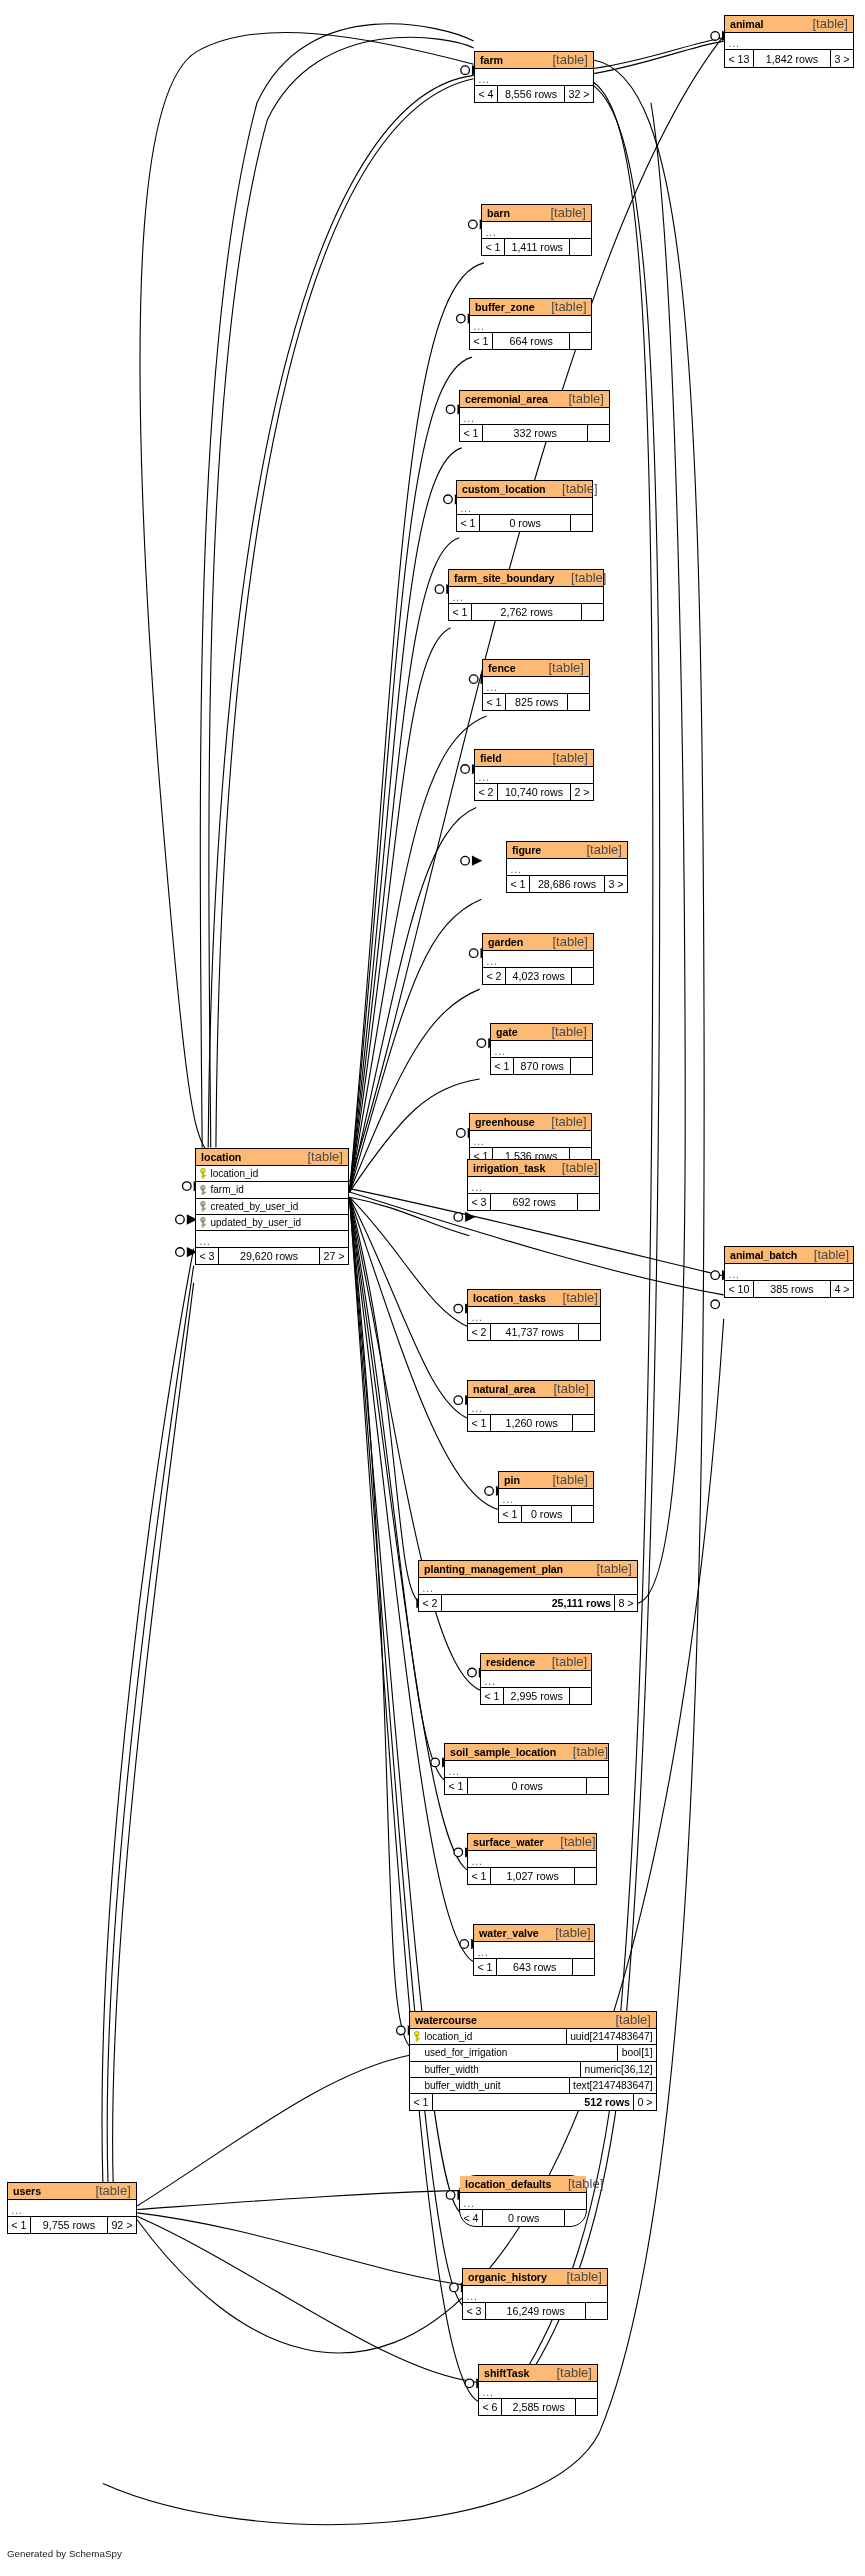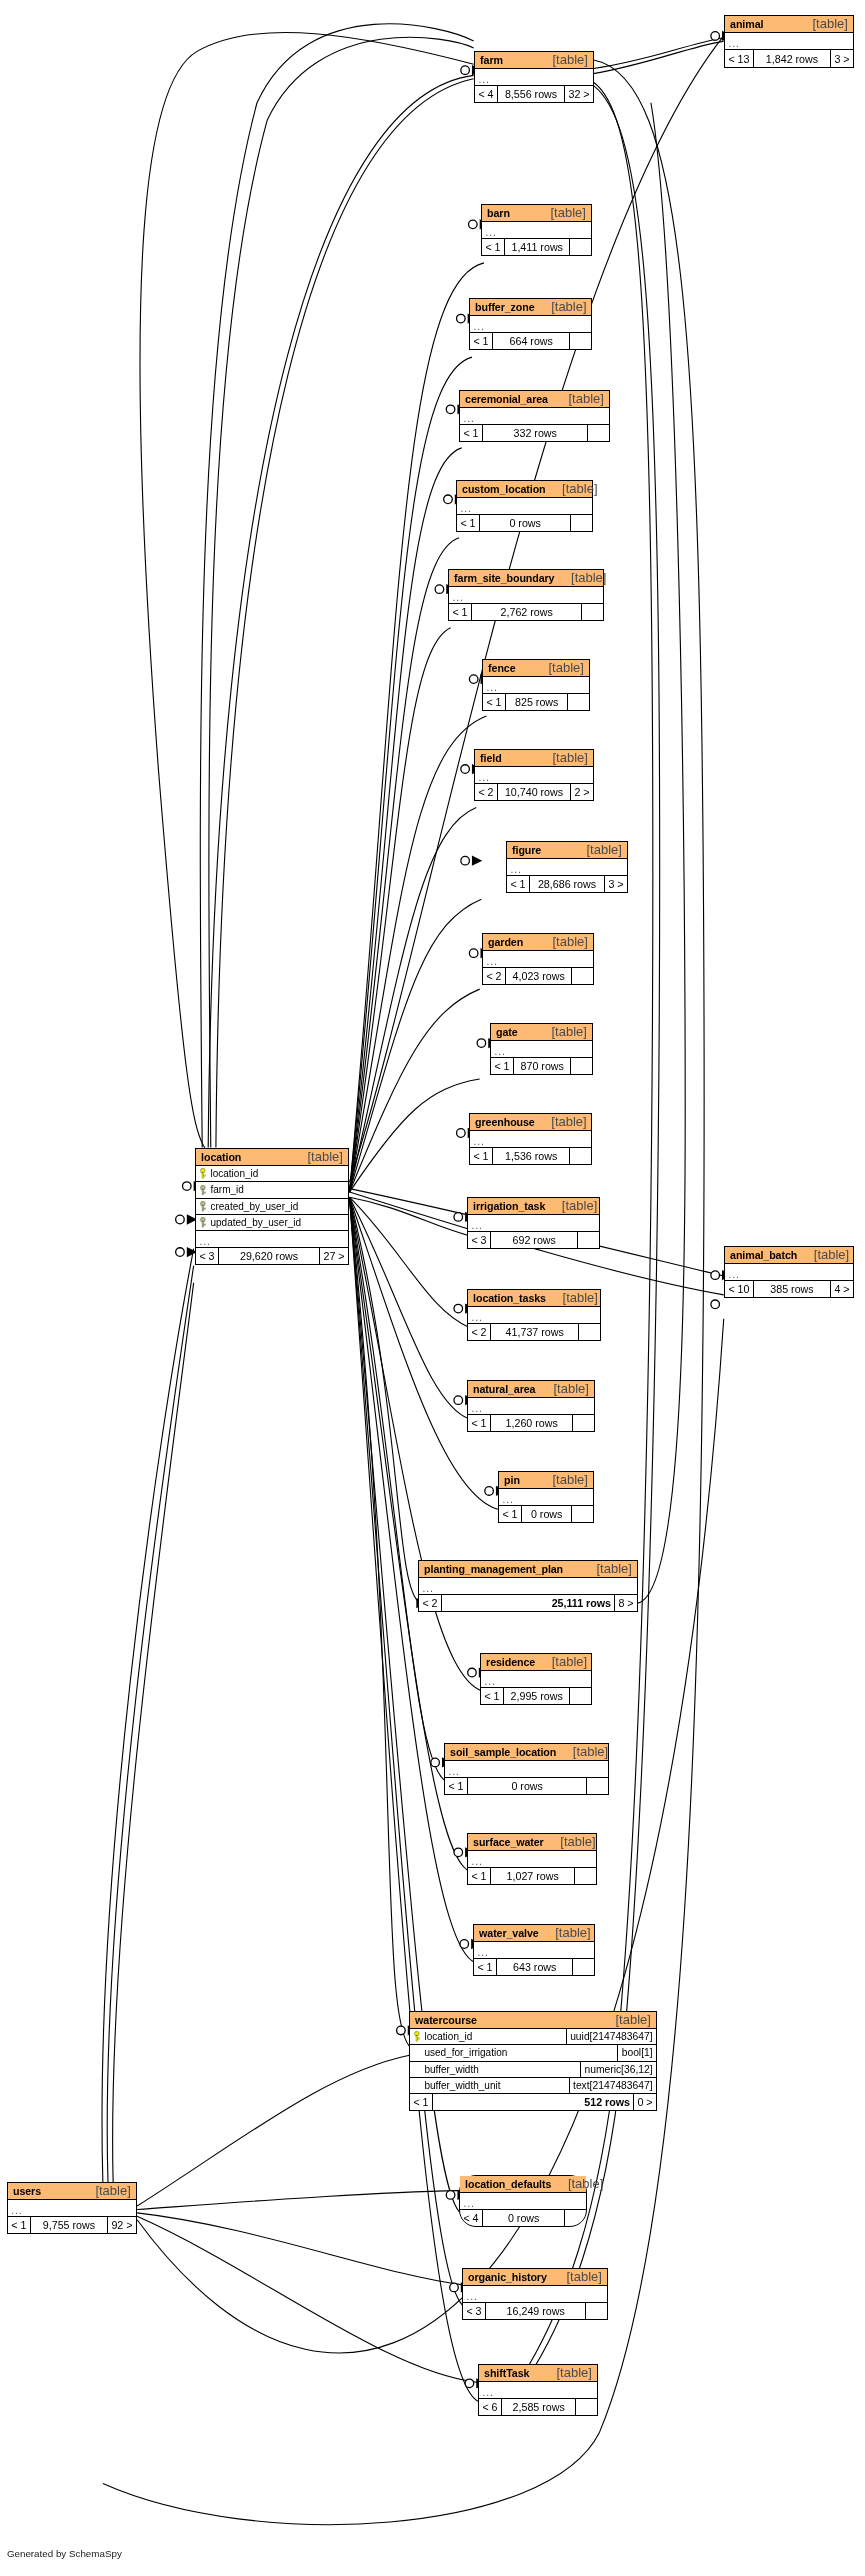--- a/index.html
+++ b/index.html
@@ -543,21 +543,21 @@
           <div class="ellipsis-row">
             <span>...</span>
           </div>
         </div>
         <div class="tbl-footer">
           <div class="foot-left">&lt; 3</div>
           <div class="foot-mid">29,620 rows</div>
           <div class="foot-right">27 &gt;</div>
         </div>
       </div>
-      <div class="table-node" style="left: 467px; top: 1197px; width: 133px;">
+      <div class="table-node" style="left: 467px; top: 1159px; width: 133px;">
         <div class="tbl-title">
           <span class="tbl-name">irrigation_task</span>
           <span class="tbl-tag">[table]</span>
         </div>
         <div class="tbl-cols">
           <div class="ellipsis-row">
             <span>...</span>
           </div>
         </div>
         <div class="tbl-footer">

